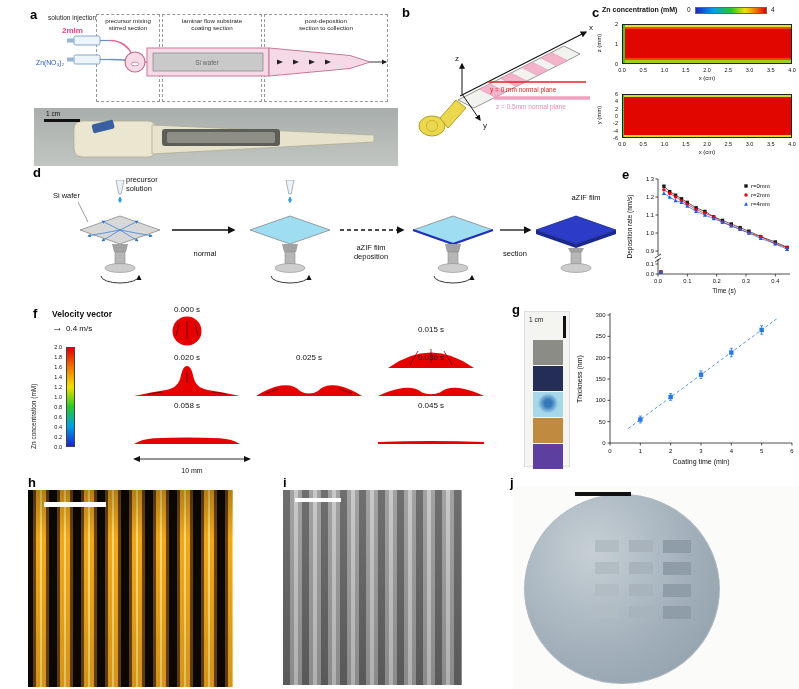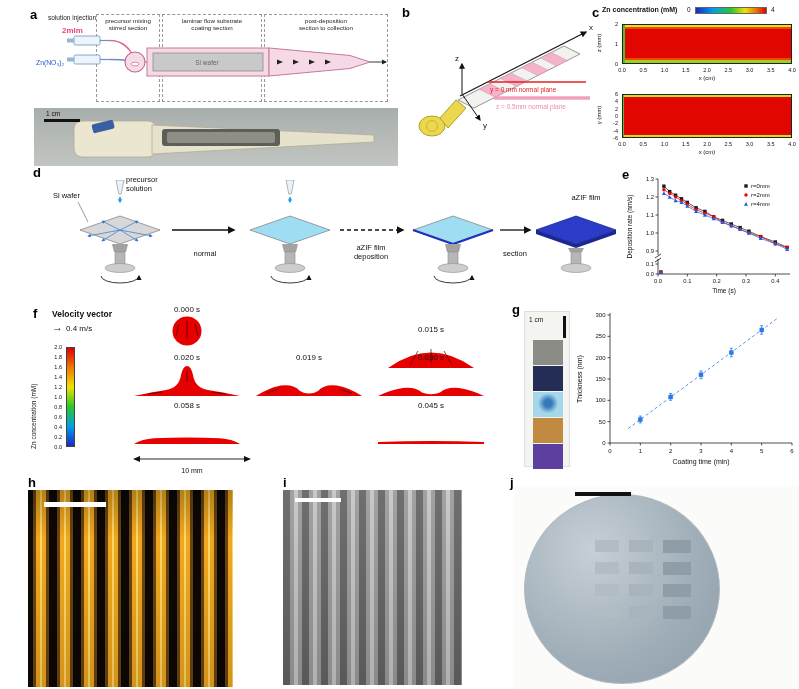--- a/index.html
+++ b/index.html
@@ -434,21 +434,21 @@
             </svg></div>
         </div>
         <div class="f-cell" style="left: 0px; top: 48px;">
           <div class="f-time">0.020 s</div>
           <div class="f-shape"><svg width="110" height="36" viewBox="0 0 110 36">
               <path d="M2,33 Q20,29 34,27 Q47,25 49,12 Q51,3 55,3 Q59,3 61,12 Q63,25 76,27 Q90,29 108,33 Z" fill="#e60000"></path>
               <path d="M55,8 L55,20 M30,29 L16,31 M80,29 L94,31" stroke="#400" stroke-width="0.7" fill="none"></path>
             </svg></div>
         </div>
         <div class="f-cell" style="left: 122px; top: 48px;">
-          <div class="f-time">0.019 s</div>
+          <div class="f-time">0.025 s</div>
           <div class="f-shape"><svg width="110" height="36" viewBox="0 0 110 36">
               <path d="M2,33 Q14,25 27,22.5 Q40,21 46,28 Q50,30.5 55,30.5 Q60,30.5 64,28 Q70,21 83,22.5 Q96,25 108,33 Z" fill="#e60000"></path>
               <path d="M25,26 L12,30 M85,26 L98,30" stroke="#400" stroke-width="0.7" fill="none"></path>
             </svg></div>
         </div>
         <div class="f-cell" style="left: 244px; top: 48px;">
           <div class="f-time">0.030 s</div>
           <div class="f-shape"><svg width="110" height="36" viewBox="0 0 110 36">
               <path d="M2,33 Q14,27 27,25 Q40,23.8 46,29.5 Q50,31.2 55,31.2 Q60,31.2 64,29.5 Q70,23.8 83,25 Q96,27 108,33 Z" fill="#e60000"></path>
             </svg></div>

